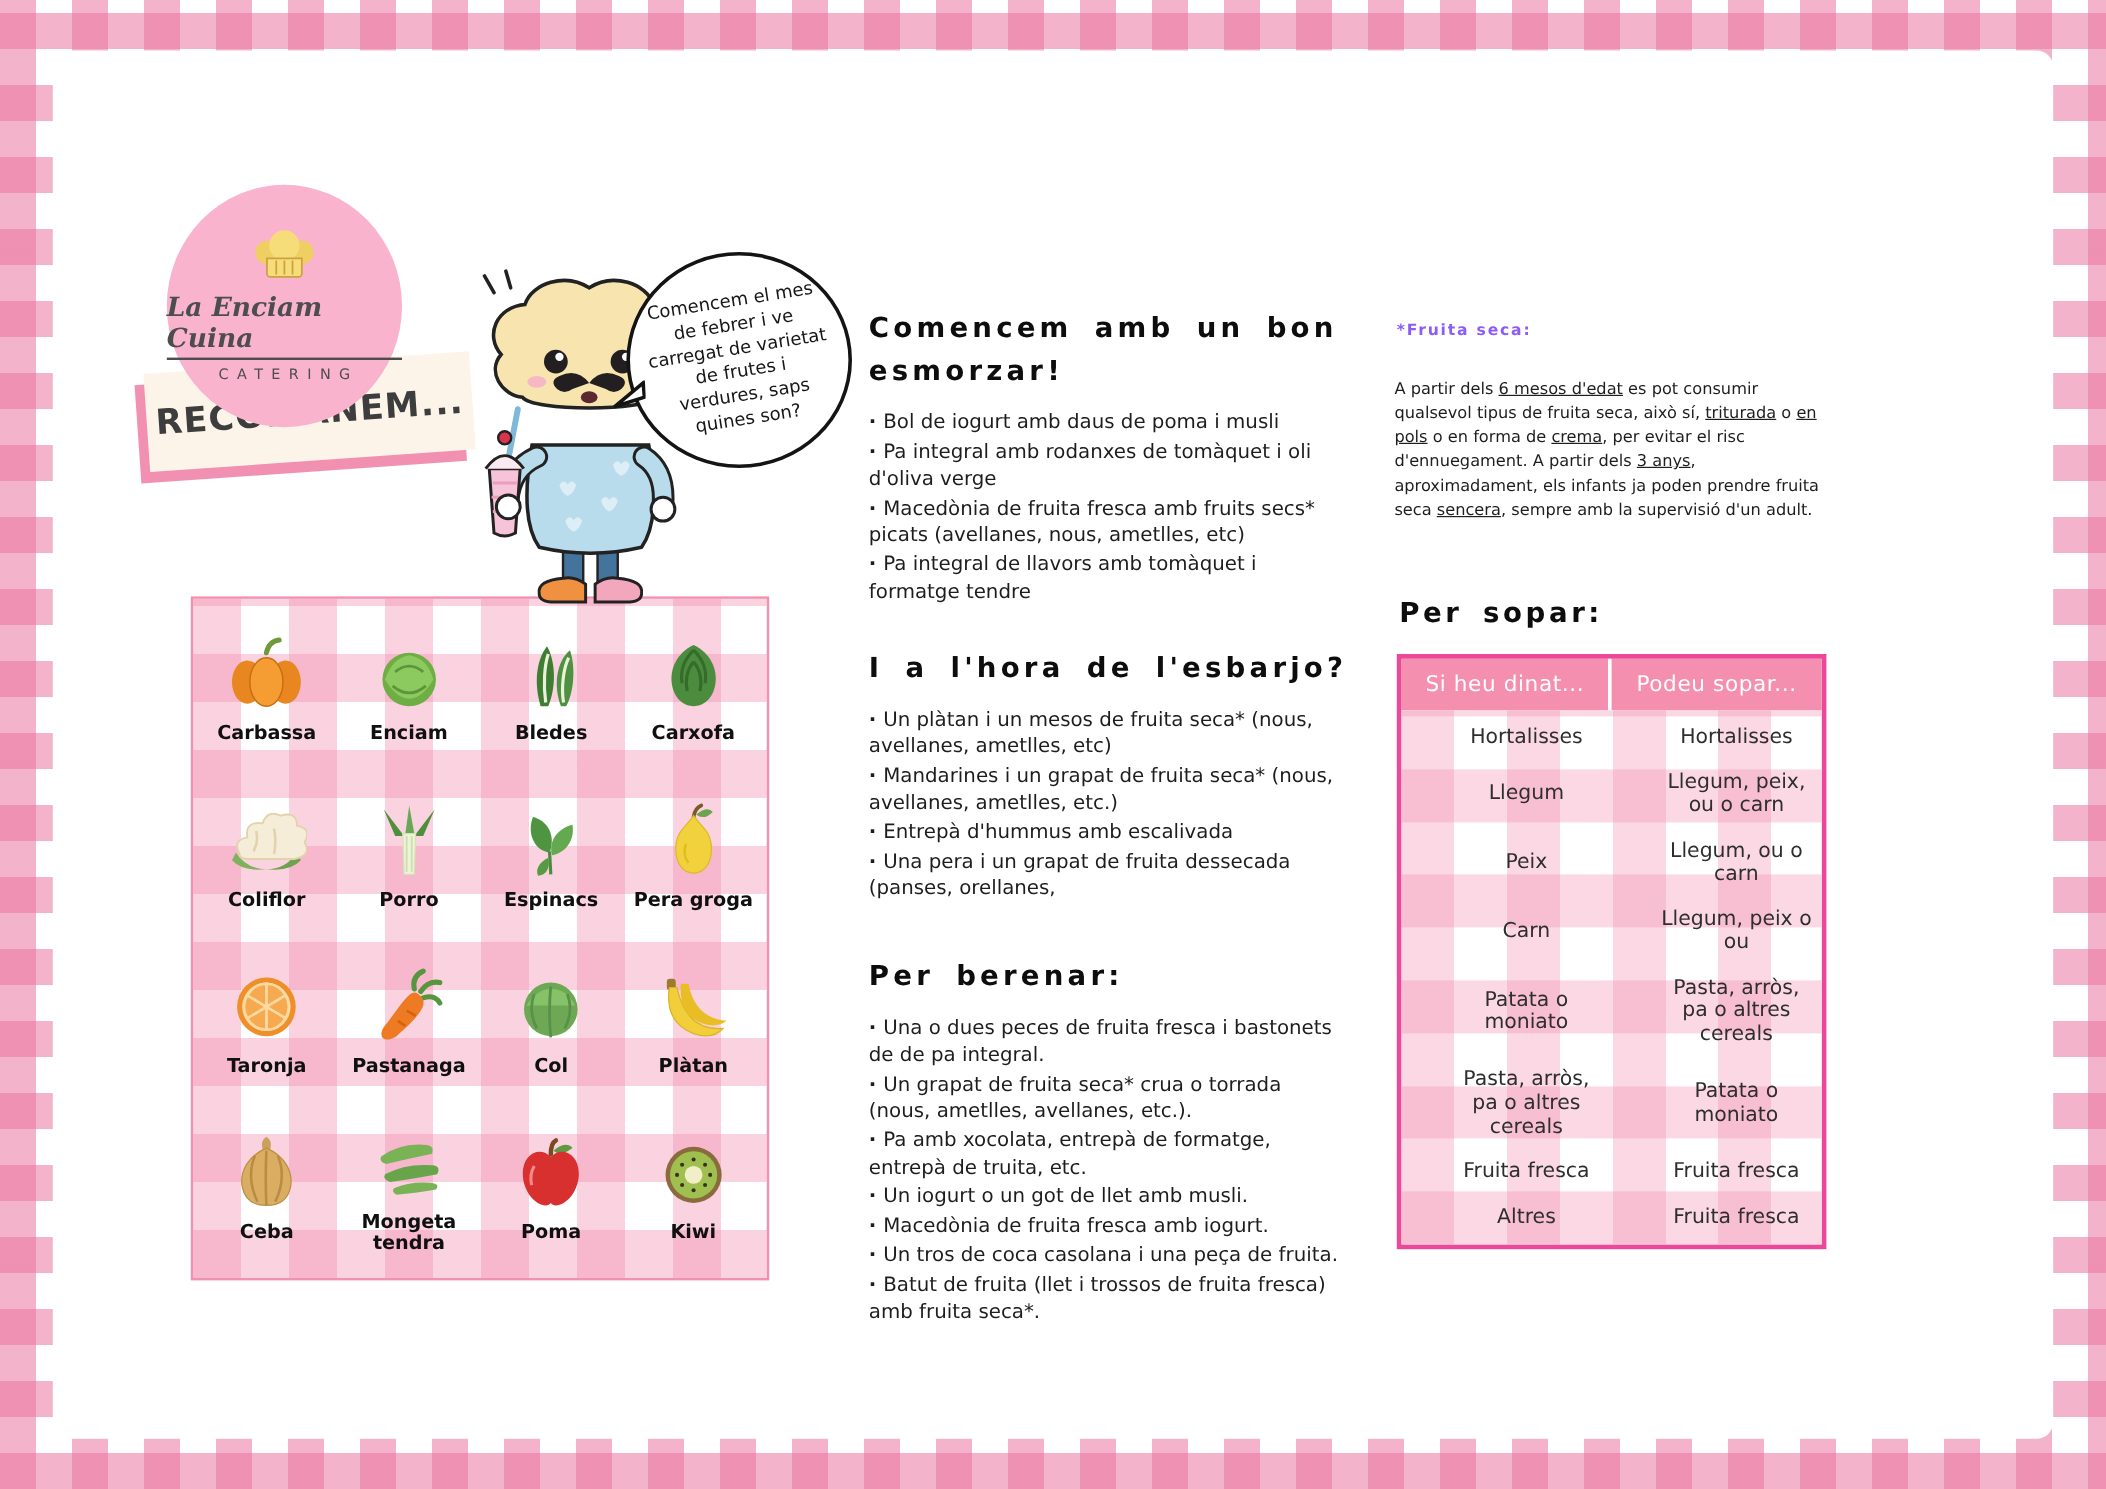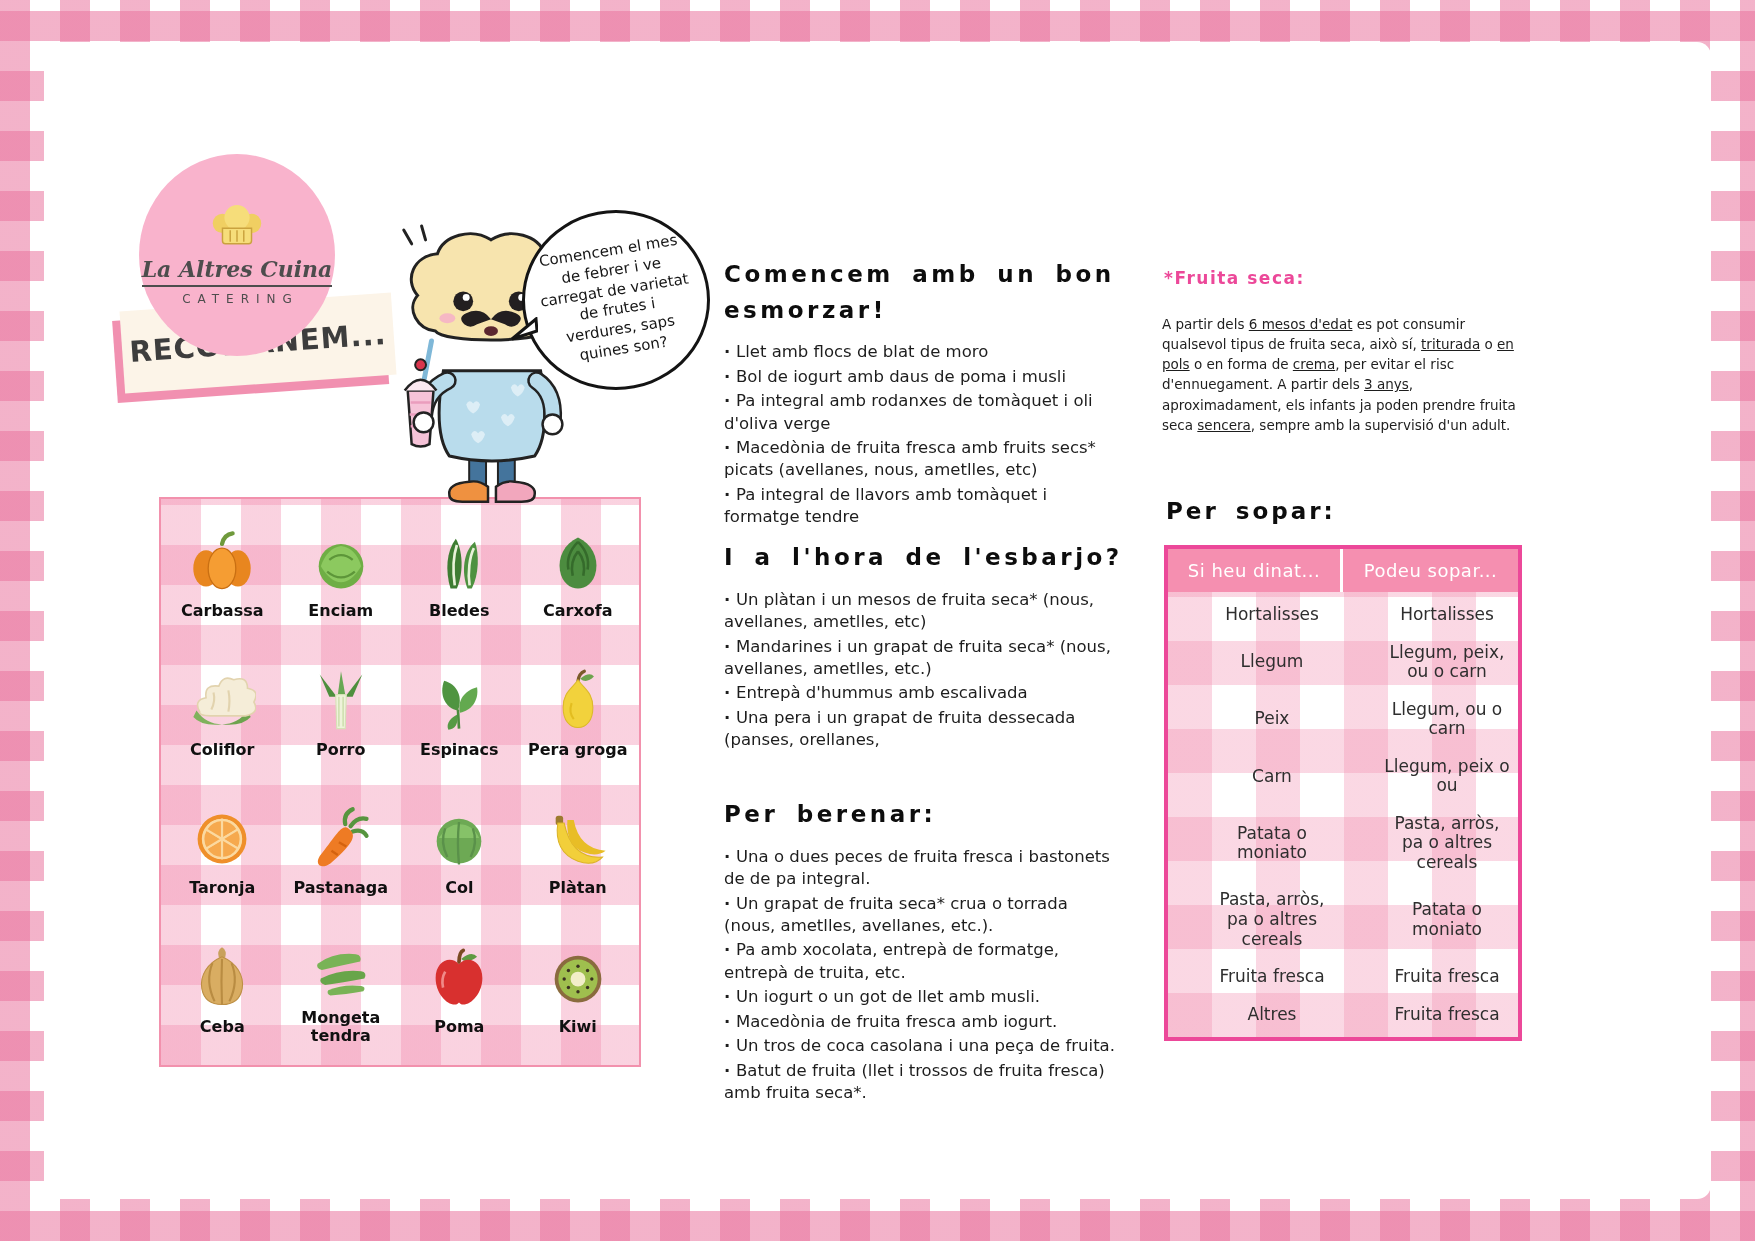--- a/index.html
+++ b/index.html
@@ -79,21 +79,21 @@
   .section.s1{top:498px;}
   .section.s2{top:755px;}
   .section-title{
     font-size:23px;font-weight:bold;color:#0d0d0d;
     letter-spacing:3.5px;word-spacing:7px;line-height:1.55;margin:0 0 13px 0;
   }
   .bullets{list-style:none;margin:0;padding:0;font-size:16.5px;line-height:1.36;color:#1d1d1d;}
   .bullets li{margin:2px 0;}
   .bullets li::before{content:"· ";font-weight:bold;}
   
-  .note-title{position:absolute;left:1120px;top:226px;font-size:17px;font-weight:bold;letter-spacing:1.5px;color:#ec4899;}
+  .note-title{position:absolute;left:1120px;top:226px;font-size:13px;font-weight:bold;letter-spacing:1.5px;color:#8b5cf6;}
   .note-body{position:absolute;left:1118px;top:258px;width:356px;font-size:13.5px;line-height:1.5;color:#1e1e1e;}
   .note-body .u{text-decoration:underline;}
   .sopar-title{position:absolute;left:1122px;top:456px;font-size:23px;font-weight:bold;letter-spacing:3px;word-spacing:6px;color:#0d0d0d;}
   .sopar-table{
     position:absolute;left:1120px;top:503px;width:358px;
     border:4px solid #ec4899;box-sizing:border-box;background:#fff;z-index:1;
   }
   .thead{display:grid;grid-template-columns:1fr 1fr;background:#f58fb0;}
   .thcell{
     padding:11px 4px;color:#fff;font-size:18px;text-align:center;letter-spacing:0.5px;
@@ -121,21 +121,21 @@
     <div class="logo">
       <div class="hat">
         <svg viewBox="0 0 64 52">
           <circle cx="17" cy="20" r="10" fill="#f0cf62"></circle>
           <circle cx="47" cy="20" r="10" fill="#f0cf62"></circle>
           <circle cx="32" cy="14" r="13" fill="#f6dd7a"></circle>
           <path d="M17 25 h30 v13 a3 3 0 0 1 -3 3 h-24 a3 3 0 0 1 -3 -3 z" fill="#f6dd7a" stroke="#caa23e" stroke-width="1.5"></path>
           <path d="M25 27 v12 M32 27 v12 M39 27 v12" stroke="#caa23e" stroke-width="1.5"></path>
         </svg>
       </div>
-      <div class="brand">La Altres Cuina</div>
+      <div class="brand">La Enciam Cuina</div>
       <div class="brand-sub">CATERING</div>
     </div>
 
     <div class="banner">
       <span class="banner-label">RECOMANEM...</span>
     </div>
 
     <div class="mascot">
       <svg viewBox="0 0 240 310">
         <path d="M40 20 L32 6 M54 16 L50 2" stroke="#222" stroke-width="3" stroke-linecap="round"></path>
@@ -334,21 +334,20 @@
                 <circle cx="23" cy="25" r="1.6"></circle>
               </g>
             </svg></div>
           <div class="veg-label">Kiwi</div>
         </div>
       </div>
 
     <div class="section s0">
       <h2 class="section-title">Comencem amb un bon esmorzar!</h2>
       <ul class="bullets">
-          <li>Llet amb flocs de blat de moro</li>
           <li>Bol de iogurt amb daus de poma i musli</li>
           <li>Pa integral amb rodanxes de tomàquet i oli d'oliva verge</li>
           <li>Macedònia de fruita fresca amb fruits secs* picats (avellanes, nous, ametlles, etc)</li>
           <li>Pa integral de llavors amb tomàquet i formatge tendre</li>
         </ul>
     </div>
     <div class="section s1">
       <h2 class="section-title">I a l'hora de l'esbarjo?</h2>
       <ul class="bullets">
           <li>Un plàtan i un mesos de fruita seca* (nous, avellanes, ametlles, etc)</li>

